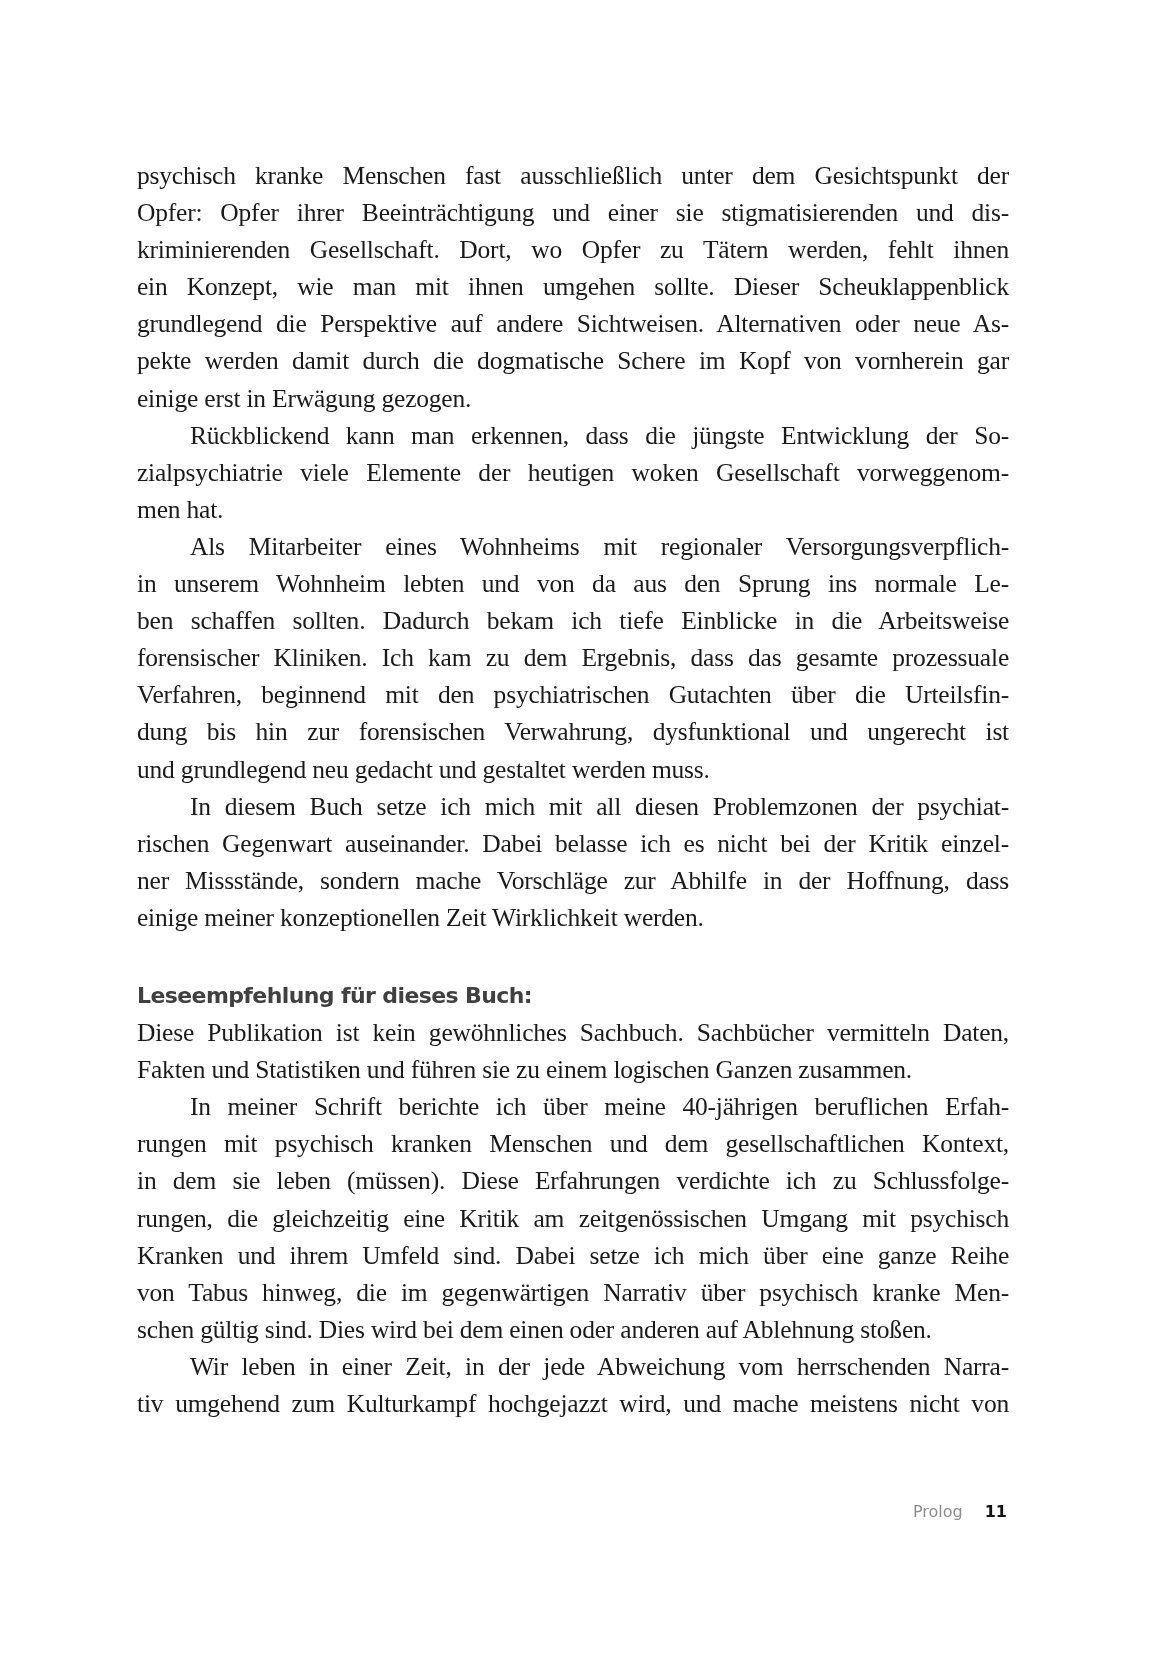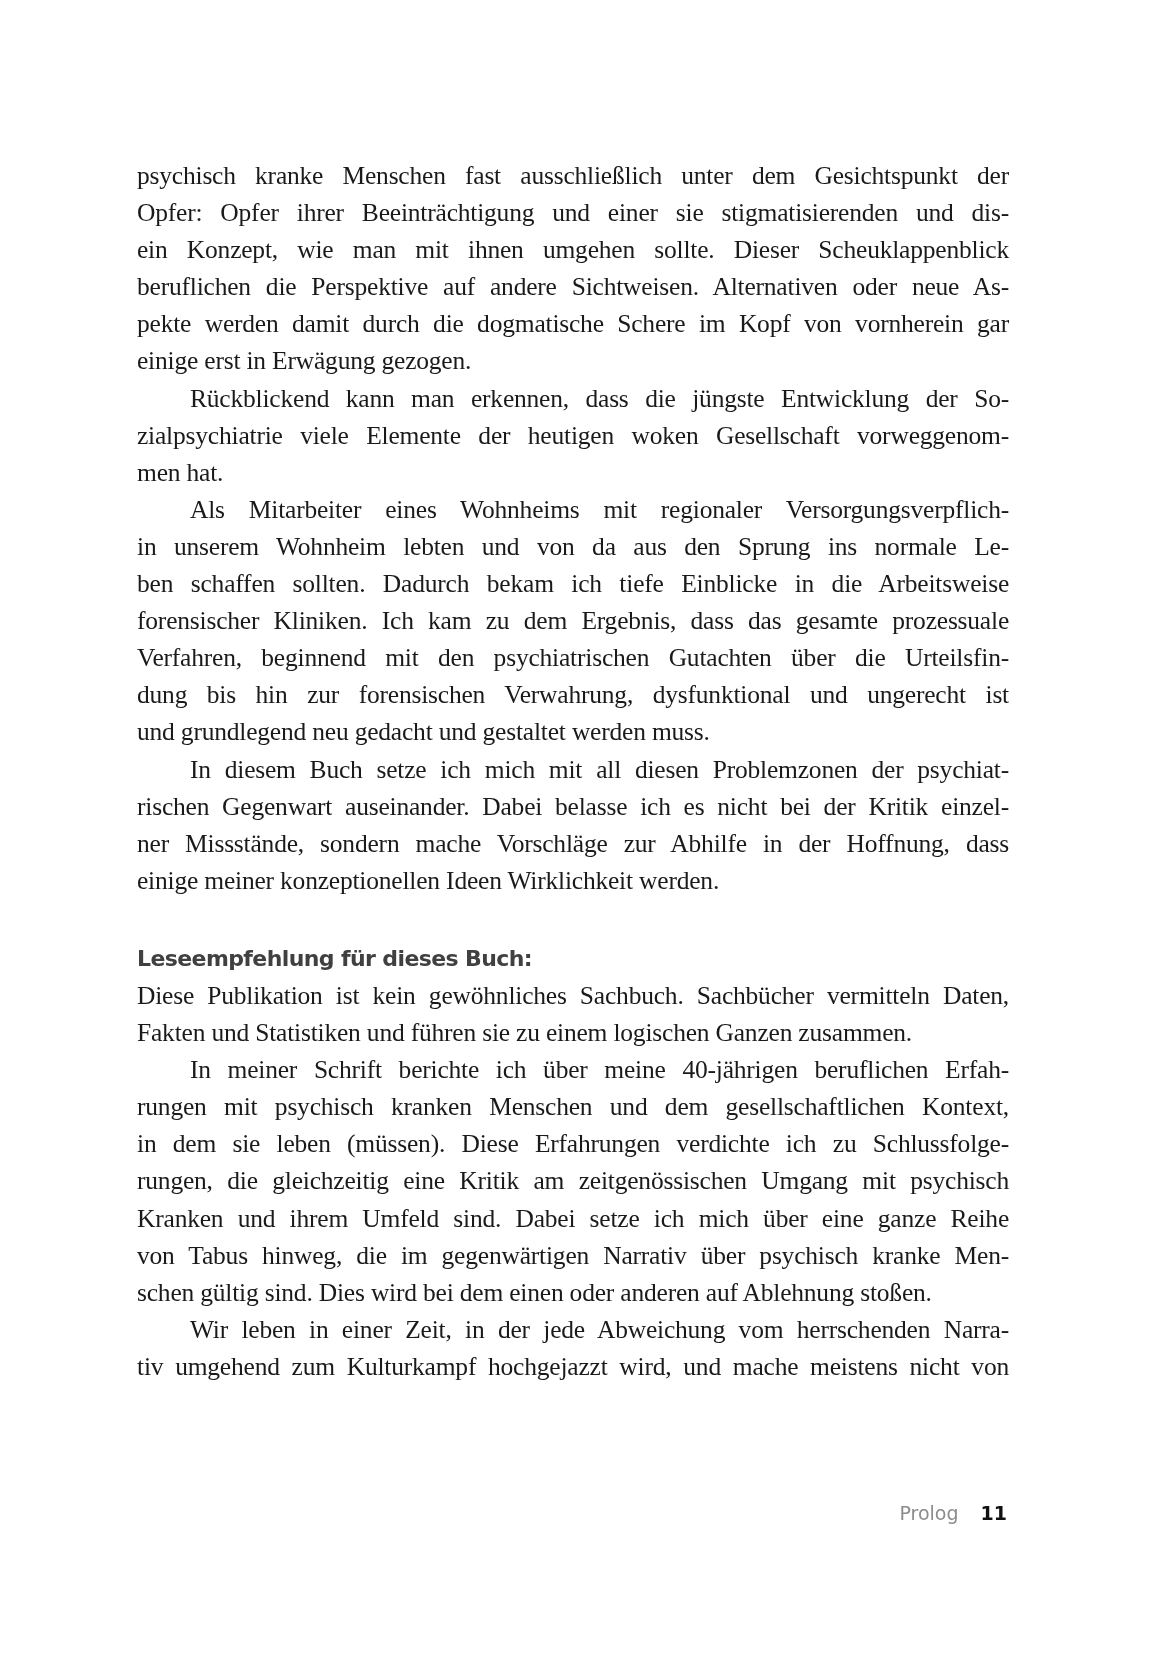--- a/index.html
+++ b/index.html
@@ -18,36 +18,37 @@
   .line.last { text-align: left; text-align-last: left; }
   .line.indent { padding-left: 53px; }
   .gap { height: 41px; }
   .heading {
     height: 37.1px; line-height: 37.1px;
     font-family: "DejaVu Sans", "Liberation Sans", sans-serif;
     font-weight: bold; font-size: 22px; color: #404040; letter-spacing: -0.6px;
   }
   .footer {
     position: absolute; top: 1502px; left: 0; width: 1007px; text-align: right;
-    font-family: "DejaVu Sans", "Liberation Sans", sans-serif; font-size: 19px;
+    font-family: "DejaVu Sans", "Liberation Sans", sans-serif; font-size: 16px;
   }
   .footer .section { color: #8c8c8c; margin-right: 22px; }
   .footer .pagenum { color: #111; font-weight: bold; }
 </style>
 </head>
 <body>
 
 <div class="page">
   <div class="textblock">
     <div id="before">
         <div>
           <div class="line">psychisch kranke Menschen fast ausschließlich unter dem Gesichtspunkt der</div>
           <div class="line">Opfer: Opfer ihrer Beeinträchtigung und einer sie stigmatisierenden und dis-</div>
+          <div class="line">kriminierenden Gesellschaft. Dort, wo Opfer zu Tätern werden, fehlt ihnen</div>
           <div class="line">ein Konzept, wie man mit ihnen umgehen sollte. Dieser Scheuklappenblick</div>
-          <div class="line">beruflichen die Perspektive auf andere Sichtweisen. Alternativen oder neue As-</div>
+          <div class="line">grundlegend die Perspektive auf andere Sichtweisen. Alternativen oder neue As-</div>
           <div class="line">pekte werden damit durch die dogmatische Schere im Kopf von vornherein gar</div>
           <div class="line last">einige erst in Erwägung gezogen.</div>
         </div>
         <div>
           <div class="line indent">Rückblickend kann man erkennen, dass die jüngste Entwicklung der So-</div>
           <div class="line">zialpsychiatrie viele Elemente der heutigen woken Gesellschaft vorweggenom-</div>
           <div class="line last">men hat.</div>
         </div>
         <div>
           <div class="line indent">Als Mitarbeiter eines Wohnheims mit regionaler Versorgungsverpflich-</div>
@@ -55,21 +56,21 @@
           <div class="line">ben schaffen sollten. Dadurch bekam ich tiefe Einblicke in die Arbeitsweise</div>
           <div class="line">forensischer Kliniken. Ich kam zu dem Ergebnis, dass das gesamte prozessuale</div>
           <div class="line">Verfahren, beginnend mit den psychiatrischen Gutachten über die Urteilsfin-</div>
           <div class="line">dung bis hin zur forensischen Verwahrung, dysfunktional und ungerecht ist</div>
           <div class="line last">und grundlegend neu gedacht und gestaltet werden muss.</div>
         </div>
         <div>
           <div class="line indent">In diesem Buch setze ich mich mit all diesen Problemzonen der psychiat-</div>
           <div class="line">rischen Gegenwart auseinander. Dabei belasse ich es nicht bei der Kritik einzel-</div>
           <div class="line">ner Missstände, sondern mache Vorschläge zur Abhilfe in der Hoffnung, dass</div>
-          <div class="line last">einige meiner konzeptionellen Ideen Wirklichkeit werden.</div>
+          <div class="line last">einige meiner konzeptionellen Zeit Wirklichkeit werden.</div>
         </div>
       </div>
     <div class="gap"></div>
     <div class="heading">Leseempfehlung für dieses Buch:</div>
     <div id="after">
         <div>
           <div class="line">Diese Publikation ist kein gewöhnliches Sachbuch. Sachbücher vermitteln Daten,</div>
           <div class="line last">Fakten und Statistiken und führen sie zu einem logischen Ganzen zusammen.</div>
         </div>
         <div>

